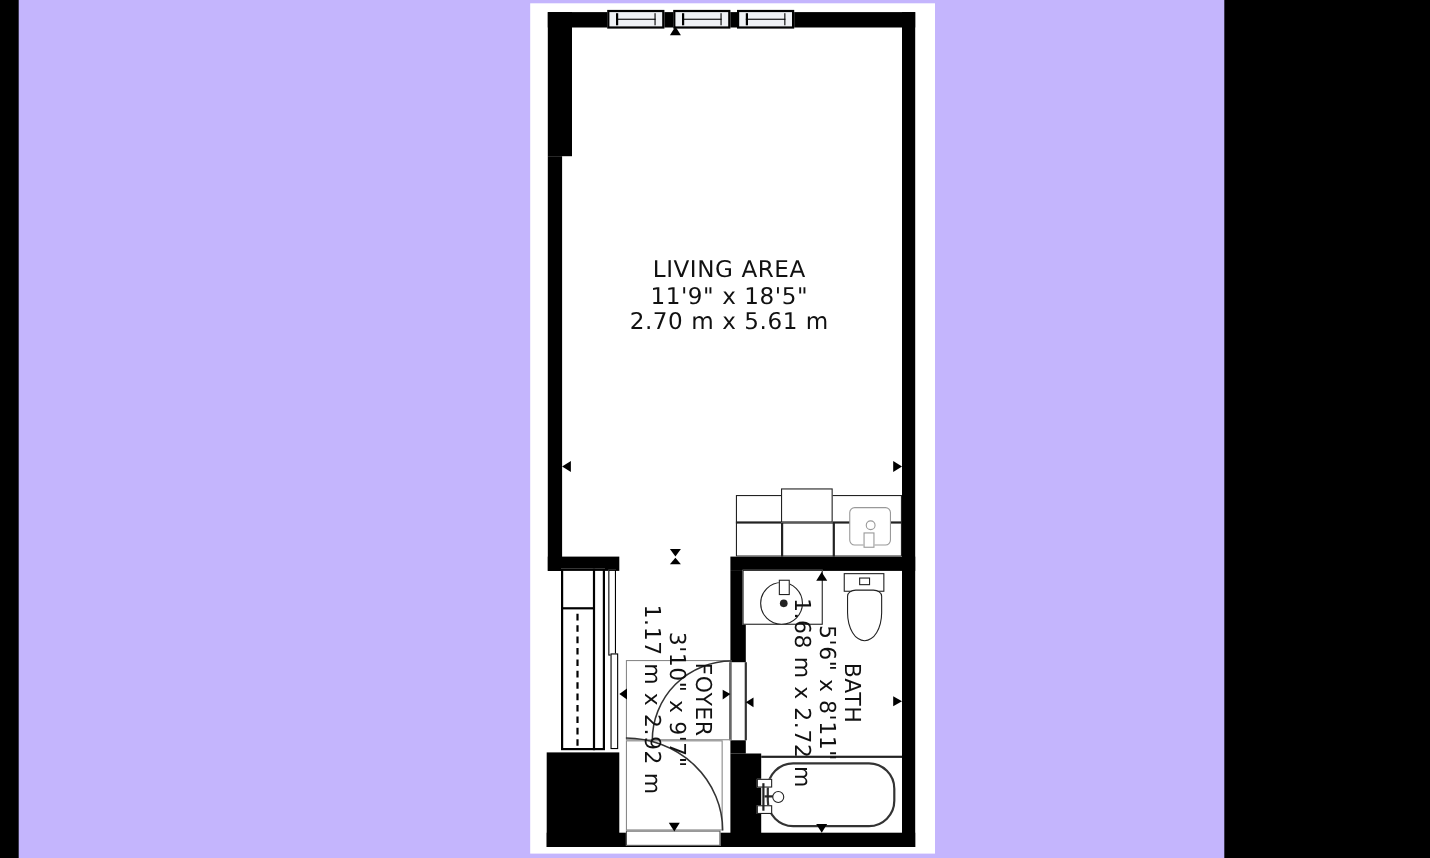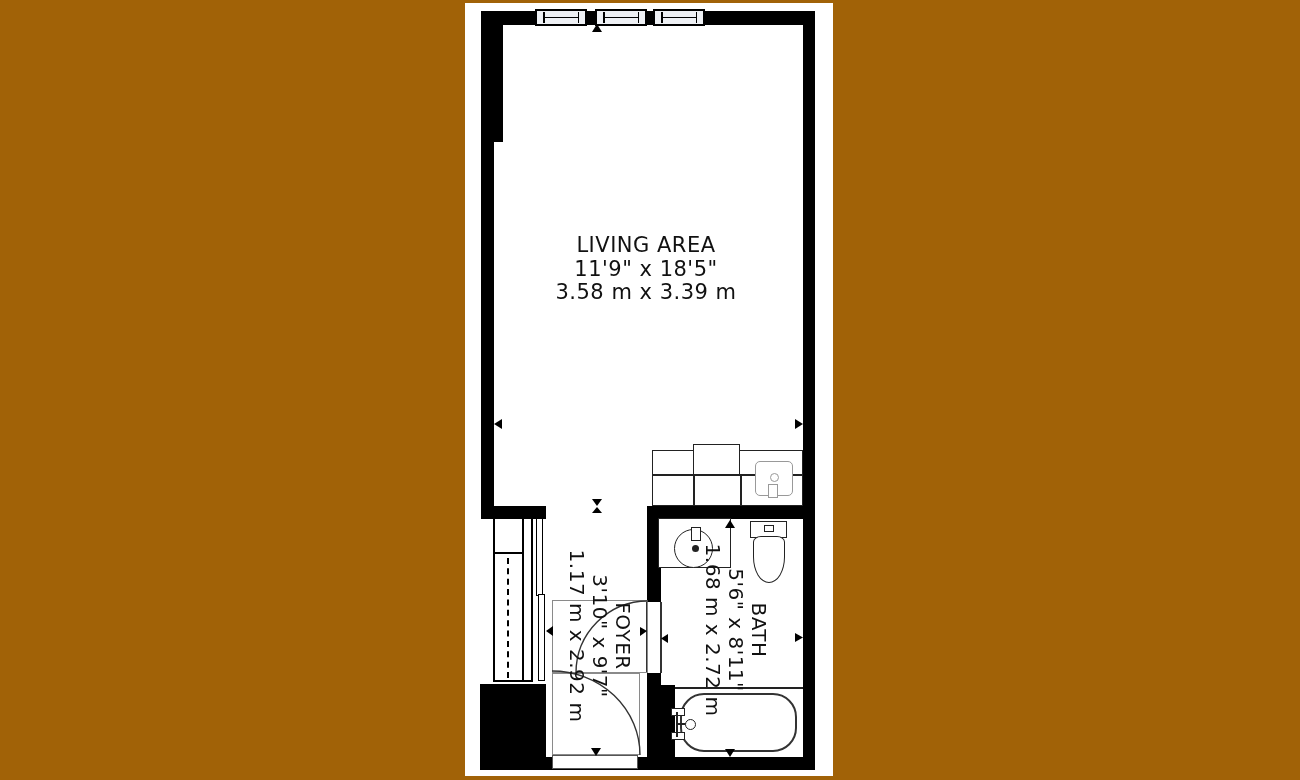--- a/index.html
+++ b/index.html
@@ -1,17 +1,17 @@
 <!DOCTYPE html>
 <html><head>
 <meta charset="utf-8">
 <style>
   html,body{margin:0;padding:0;background:#000;}
-  #page{position:relative;width:1300px;height:780px;background:#a16207;overflow:hidden;
-        font-family:"DejaVu Sans","Liberation Sans",sans-serif;}
+  #page{position:relative;width:1096px;height:780px;background:#c4b5fd;overflow:hidden;
+        font-family:"DejaVu Sans","Liberation Sans",sans-serif;margin-left:17px;}
   .canvas{position:absolute;background:#fff;}
   .wall{position:absolute;background:#000;}
   .abs{position:absolute;box-sizing:border-box;}
   .window{position:absolute;box-sizing:border-box;background:#eef0f4;border:2px solid #000;}
   .winline{position:absolute;background:#000;}
   .fx{position:absolute;box-sizing:border-box;border:1.5px solid #222;background:#fff;}
   .fx-gray{position:absolute;box-sizing:border-box;border:1.5px solid #999;background:#fff;}
   .line{position:absolute;background:#222;}
   .thin{position:absolute;background:#333;}
   .swing{position:absolute;box-sizing:border-box;border:1px solid #8a8a8a;background:transparent;}
@@ -111,21 +111,21 @@
     <path d="M795,419 L795,429 L803,424 Z" fill="#000"></path>
     <path d="M553,626 L553,636 L546,631 Z" fill="#000"></path>
     <path d="M640,627 L640,636 L647,631 Z" fill="#000"></path>
     <path d="M668,634 L668,643 L661,638.5 Z" fill="#000"></path>
     <path d="M795,633 L795,642 L803,637.5 Z" fill="#000"></path>
   </svg>
 
   <div class="label label-living" style="left:646px;top:234px;transform:translateX(-50%);">
     <div>LIVING AREA</div>
     <div>11'9" x 18'5"</div>
-    <div>3.58 m x 3.39 m</div>
+    <div>2.70 m x 5.61 m</div>
   </div>
 
   <div class="label label-rot" style="left:599px;top:636px;">
     <div>FOYER</div>
     <div>3'10" x 9'7"</div>
     <div>1.17 m x 2.92 m</div>
   </div>
 
   <div class="label label-rot" style="left:735px;top:630px;">
     <div>BATH</div>

